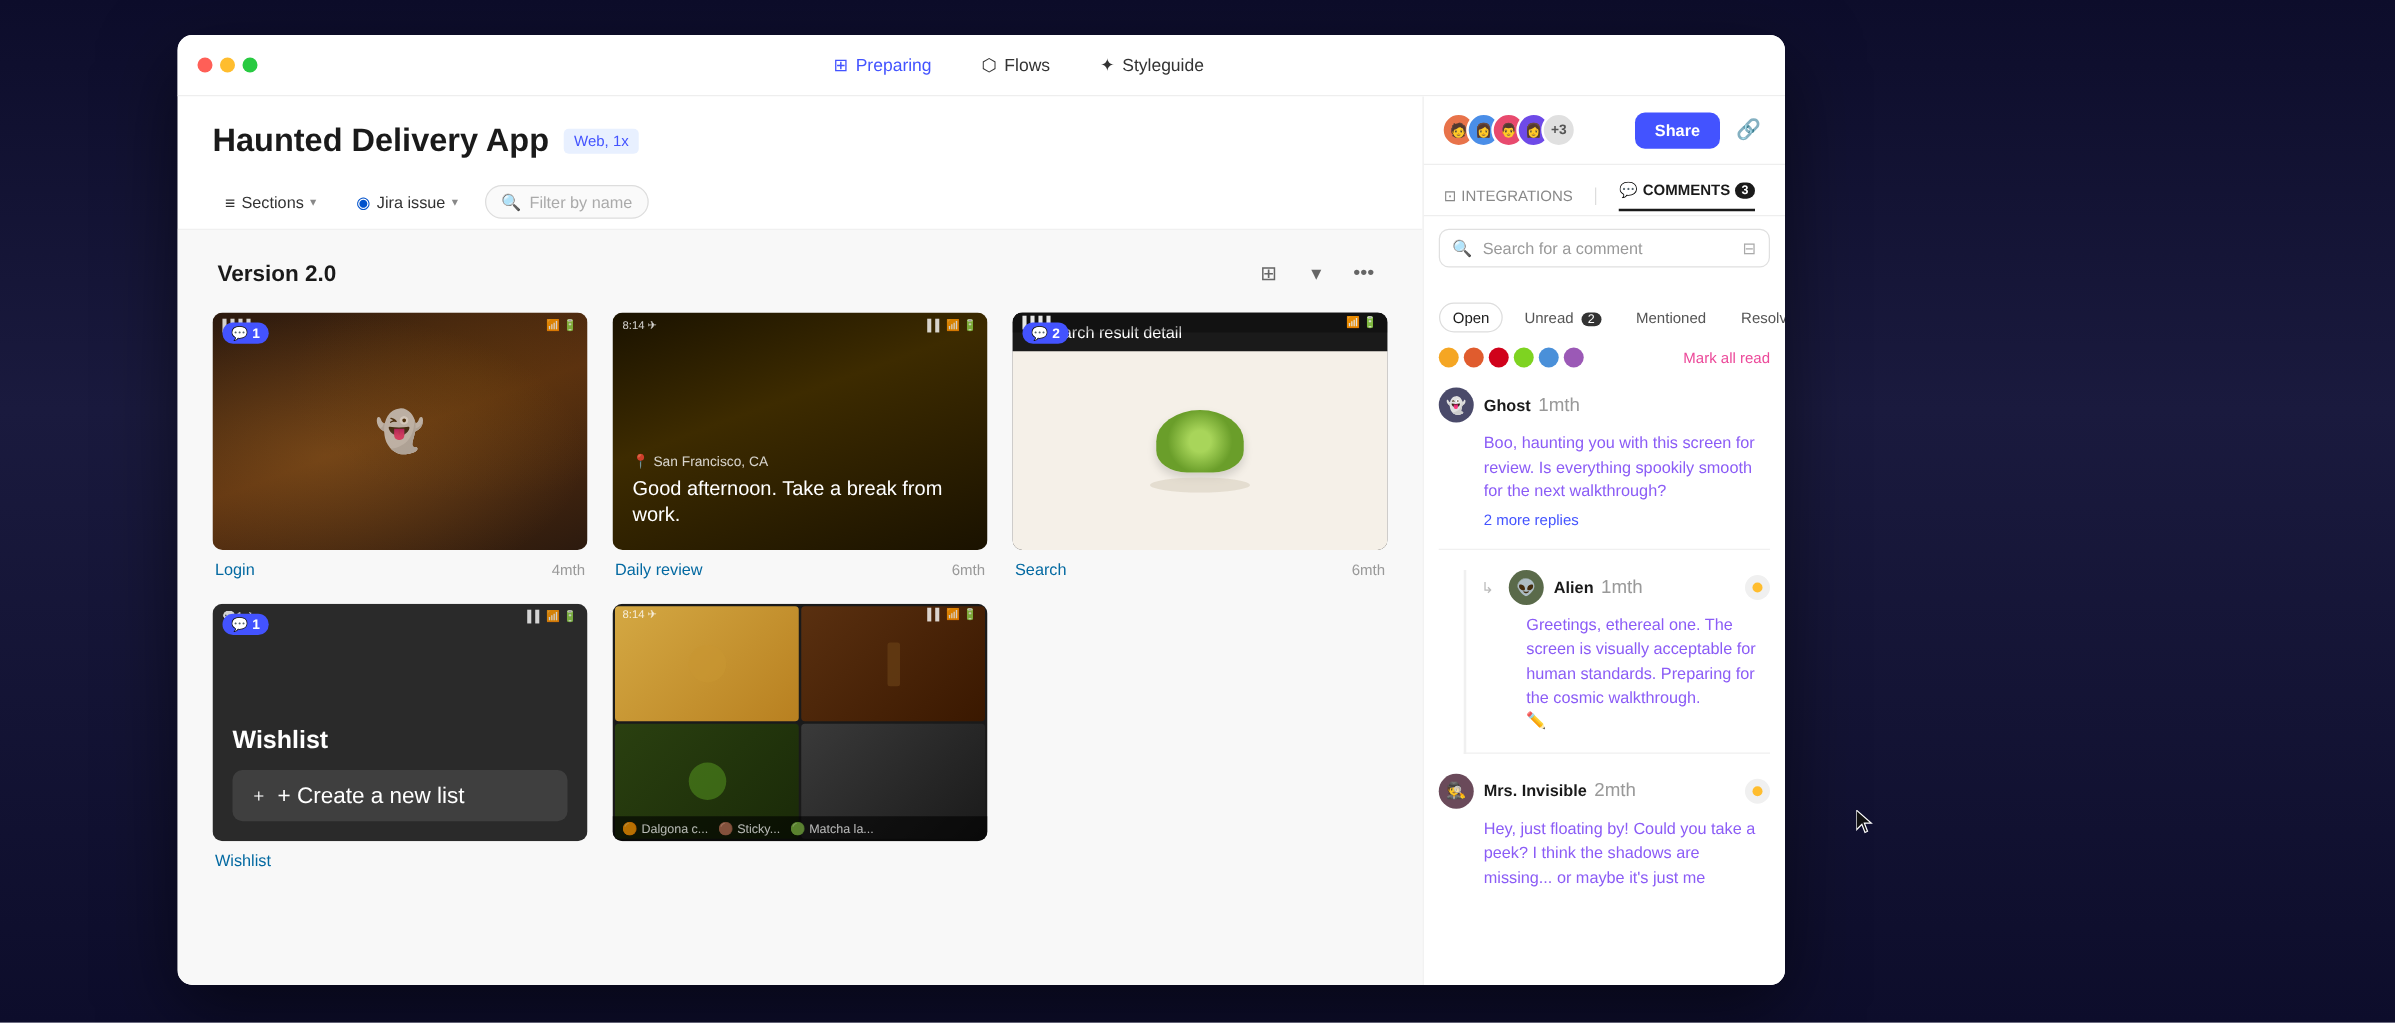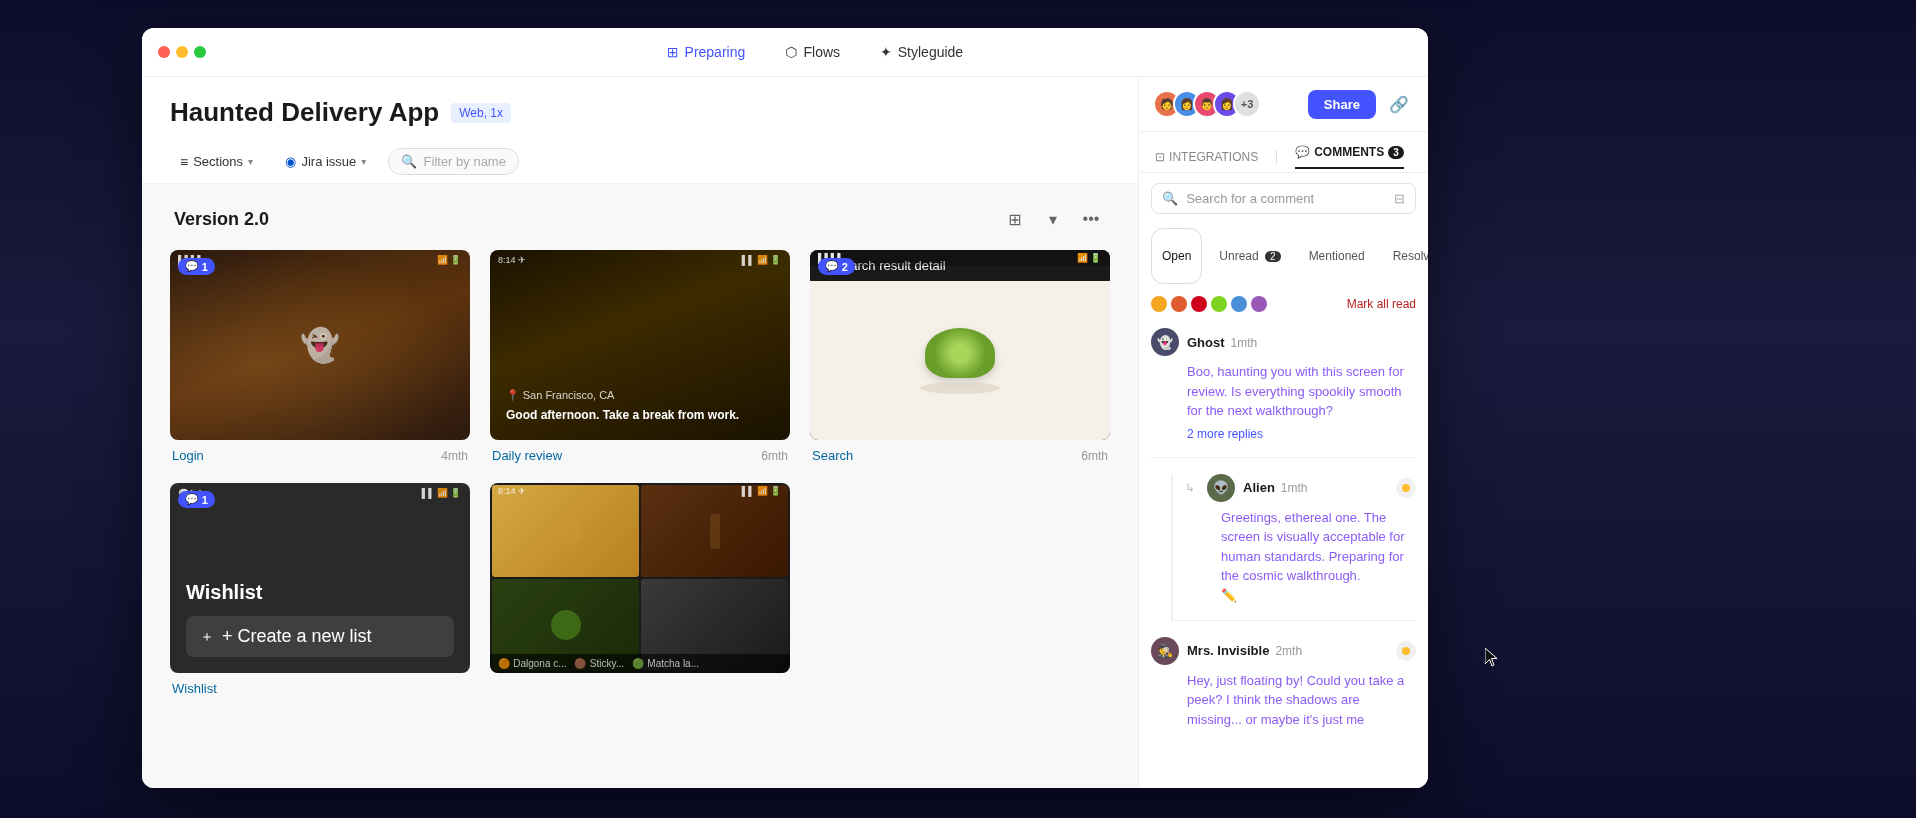--- a/index.html
+++ b/index.html
@@ -294,22 +294,22 @@
     
     .daily-location {
       font-size: 11px;
       color: rgba(255,255,255,0.8);
       margin-bottom: 6px;
       display: flex;
       align-items: center;
       gap: 4px;
     }
     .daily-text {
-      font-size: 12px;
-      font-weight: 700;
+      font-size: 16px;
+      font-weight: 400;
       color: #fff;
       line-height: 1.3;
     }
 
     
     .wishlist-title {
       font-size: 20px;
       font-weight: 700;
       color: #fff;
       margin-bottom: 12px;
@@ -434,25 +434,26 @@
     .filter-pills {
       display: flex;
       align-items: center;
       padding: 4px 12px 8px;
       gap: 6px;
       overflow-x: auto;
     }
     .filter-pill {
       font-size: 12px;
       color: #555;
-      padding: 20px 10px;
+      padding: 4px 10px;
       border-radius: 12px;
       cursor: pointer;
       white-space: nowrap;
       border: 1px solid transparent;
+      margin-top: 14px;
     }
     .filter-pill.active {
       background: #fff;
       border-color: #ddd;
       color: #1a1a1a;
       font-weight: 500;
     }
     .filter-pill-badge {
       display: inline-flex;
       align-items: center;
@@ -474,21 +475,21 @@
     }
     .color-dot {
       width: 16px;
       height: 16px;
       border-radius: 50%;
       cursor: pointer;
     }
     .mark-all-read {
       margin-left: auto;
       font-size: 12px;
-      color: #b91c1c;
+      color: #ec4899;
       cursor: pointer;
       text-decoration: none;
     }
 
     
     .comments-list {
       flex: 1;
       overflow-y: auto;
       padding: 8px 12px;
     }
@@ -521,21 +522,21 @@
       align-items: baseline;
       gap: 6px;
       flex: 1;
     }
     .comment-author {
       font-size: 13px;
       font-weight: 600;
       color: #1a1a1a;
     }
     .comment-time {
-      font-size: 12px;
+      font-size: 15px;
       color: #999;
     }
     .comment-status {
       width: 20px;
       height: 20px;
       border-radius: 50%;
       background: #f0f0f0;
       display: flex;
       align-items: center;
       justify-content: center;

